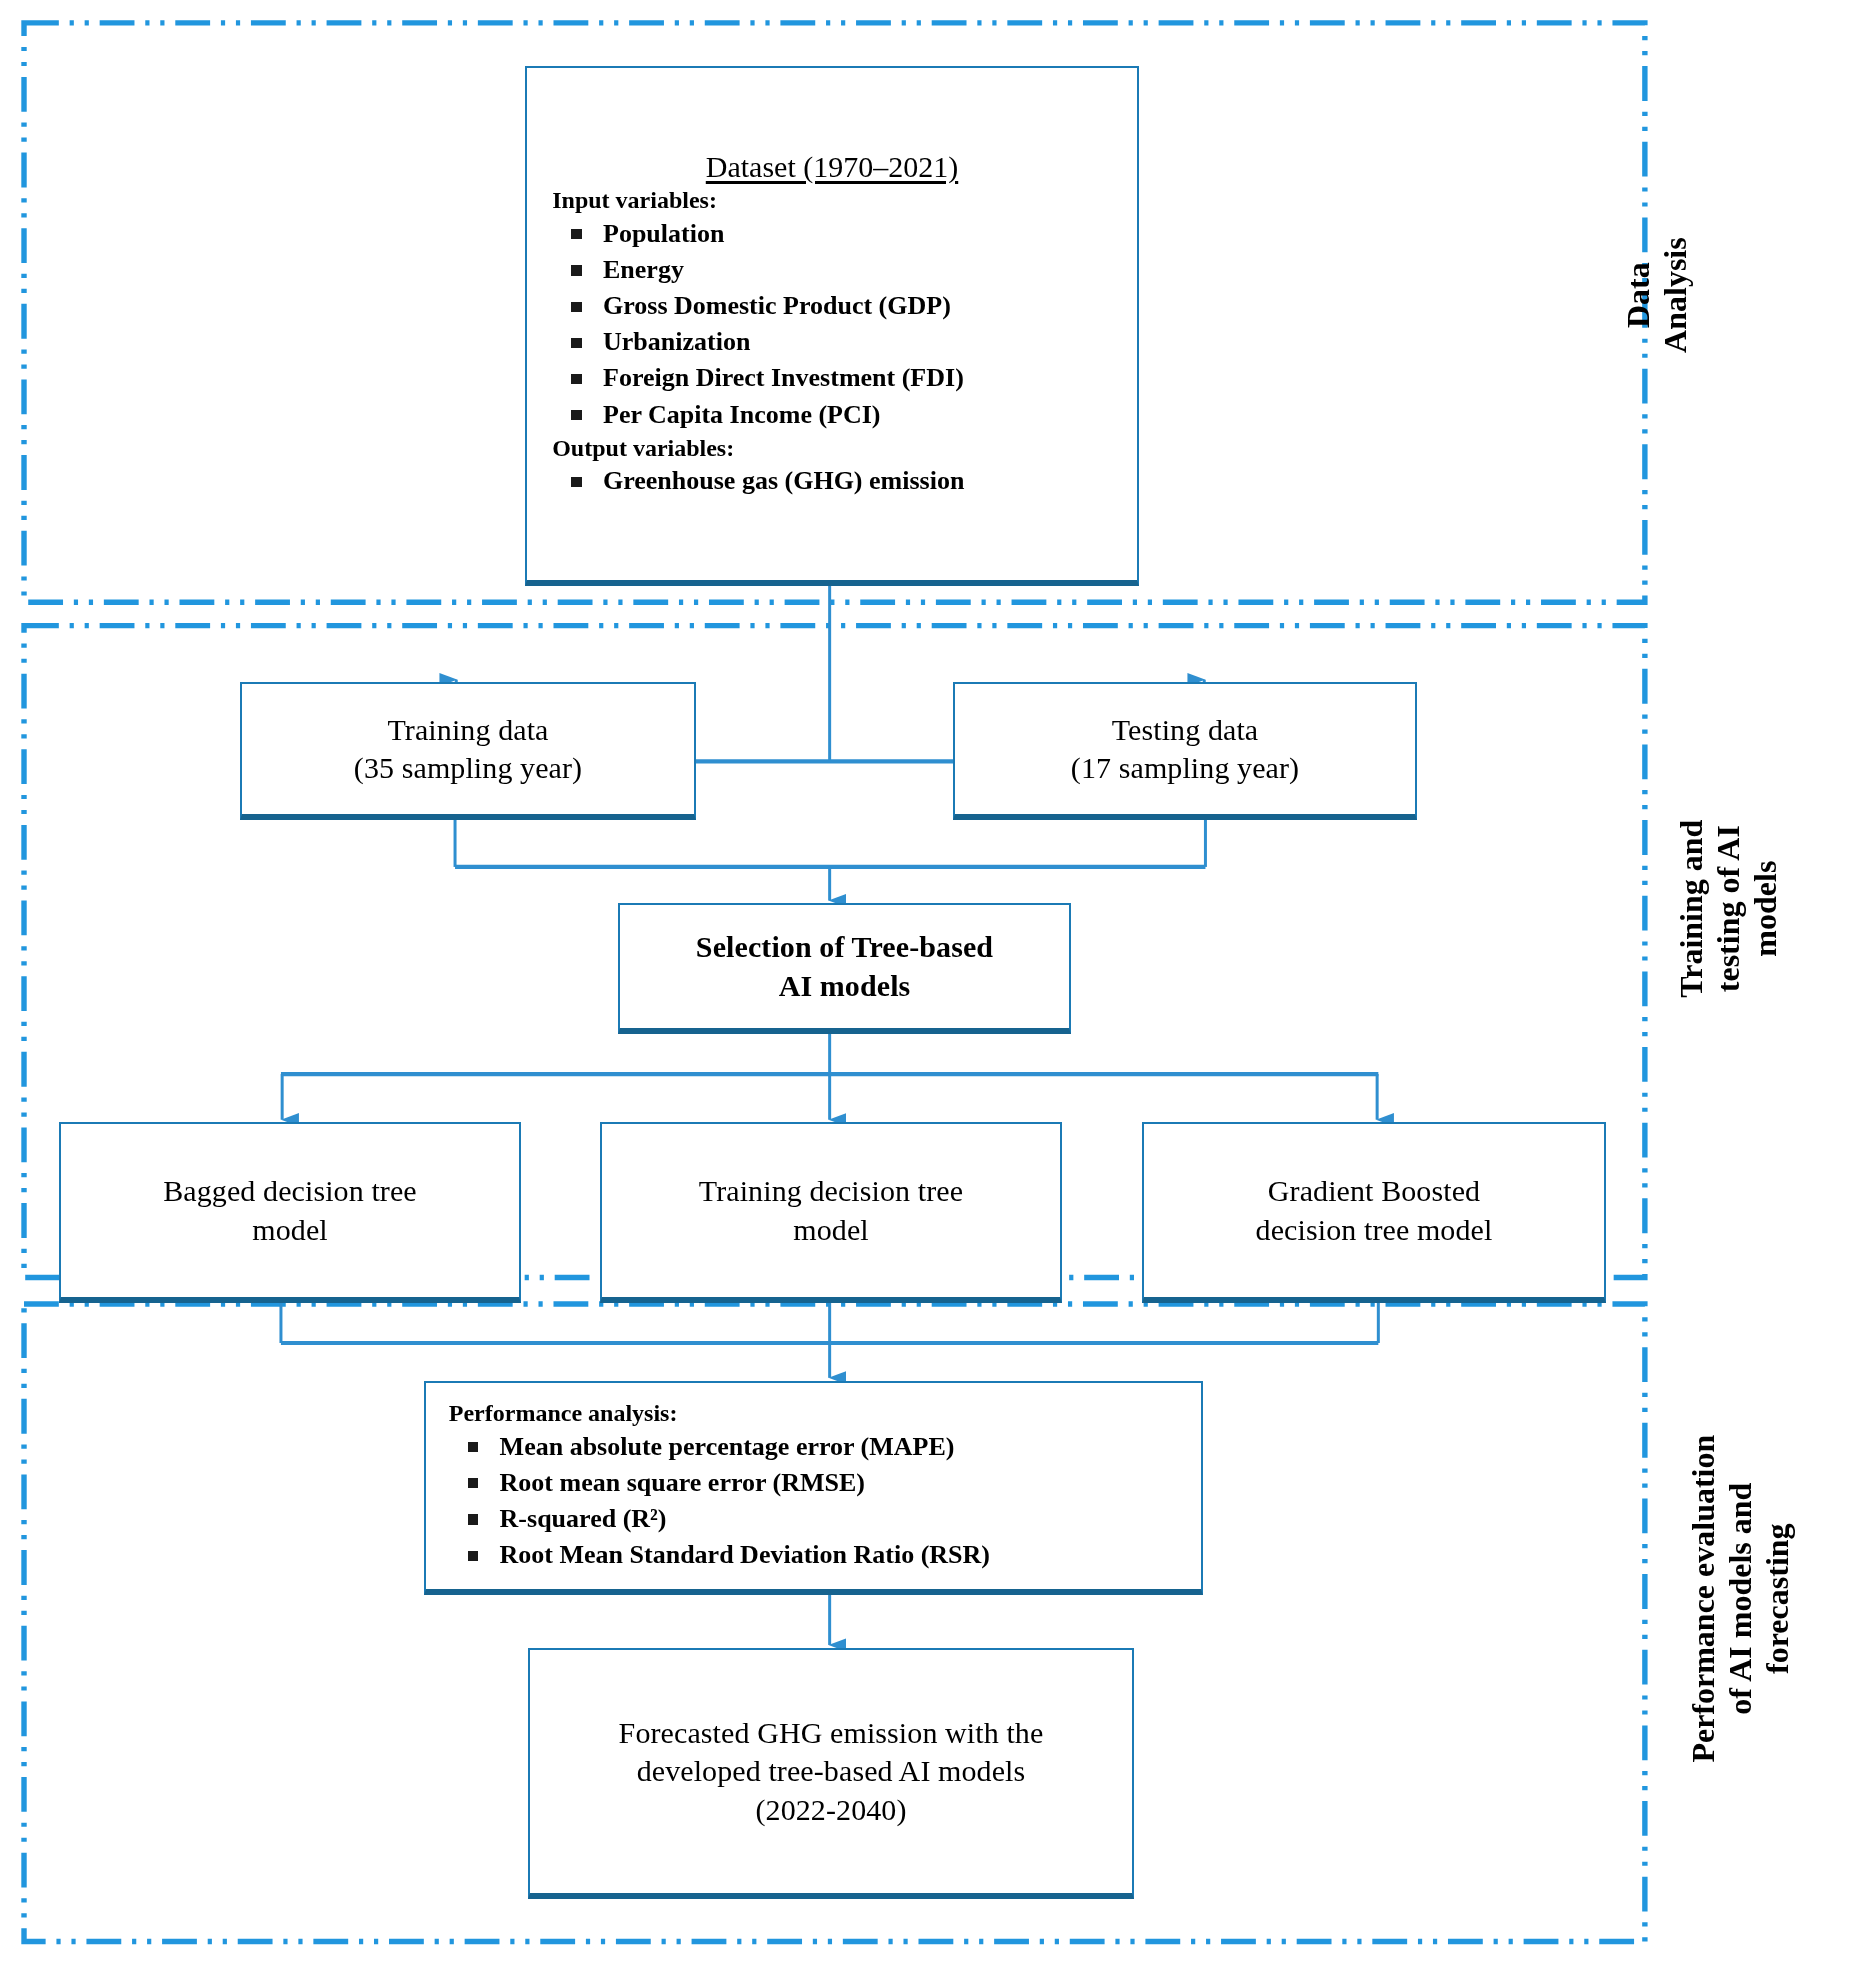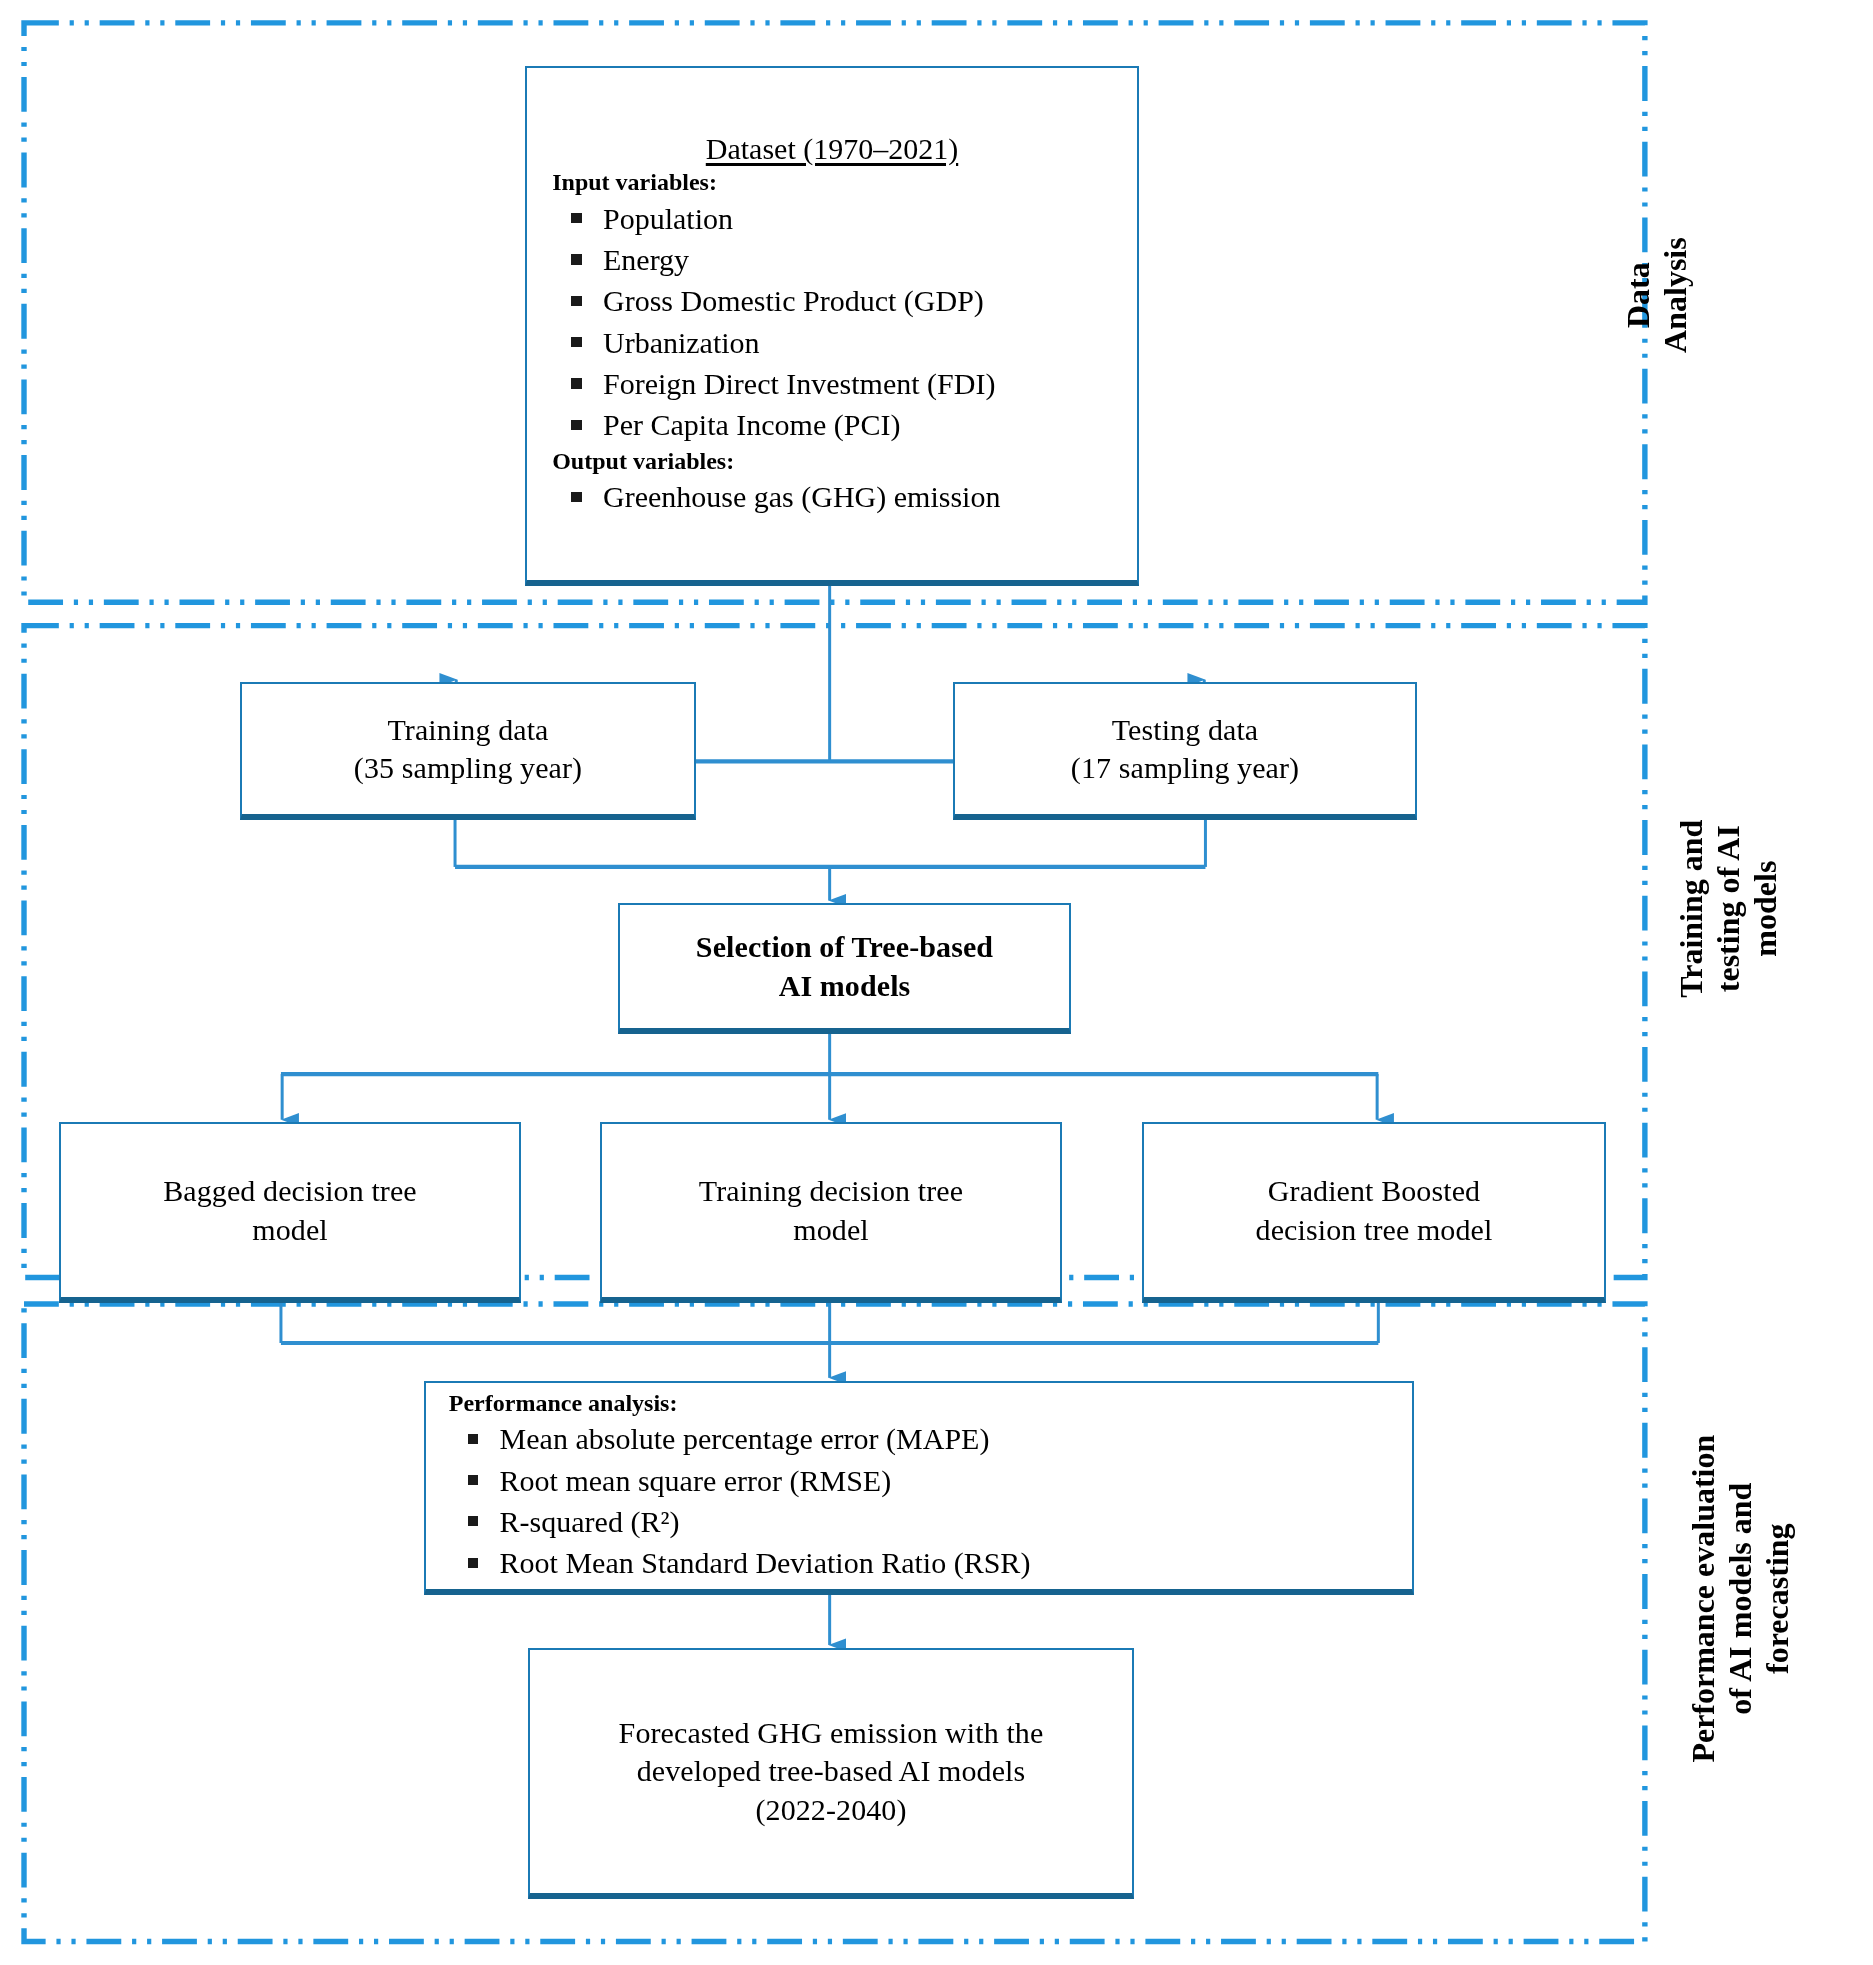--- a/index.html
+++ b/index.html
@@ -29,22 +29,22 @@
   .ctext.b{font-weight:bold;}
 
   
   .ds-title{
     text-align:center;font-size:30px;margin:0 0 3.6px 0;
     text-decoration:underline;text-underline-offset:4.2px;
   }
   .ds-head{font-weight:bold;font-size:24px;margin:3.6px 0 1.2px 7.2px;}
   ul.vlist{list-style:none;margin:0;padding:0;}
   ul.vlist li{
-    font-size:30px;line-height:1.30;
-    padding-left:58px;position:relative;margin:2.4px 0;
+    font-size:26px;line-height:1.30;
+    padding-left:58px;position:relative;margin:2.4px 0;font-weight:bold;
   }
   ul.vlist li .bul{
     position:absolute;left:26.4px;top:.48em;
     width:10.2px;height:10.2px;background:#1a1a1a;display:block;
   }
   .inner-pad{padding:15.6px 18px 13.2px 18px;}
 
   
   .sidelab{
     position:absolute;
@@ -147,21 +147,21 @@
   <div class="nbox center" style="left:600px;top:1122px;width:462px;height:181px;">
     <div class="ctext">Training decision tree</div>
     <div class="ctext">model</div>
   </div>
 
   <div class="nbox center" style="left:1142px;top:1122px;width:464px;height:181px;">
     <div class="ctext">Gradient Boosted</div>
     <div class="ctext">decision tree model</div>
   </div>
 
-  <div class="nbox" style="left:424px;top:1381px;width:990px;height:214px;">
+  <div class="nbox" style="left:424px;top:1381px;width:779px;height:214px;">
     <div class="inner-pad" style="padding:10.8px 15.6px 8.4px 15.6px;">
       <div class="ds-head" style="margin:0 0 2.4px 7.2px;">Performance analysis:</div>
       <ul class="vlist" id="perf-metrics">
           <li><span class="bul"></span><span>Mean absolute percentage error (MAPE)</span></li>
           <li><span class="bul"></span><span>Root mean square error (RMSE)</span></li>
           <li><span class="bul"></span><span>R-squared (R²)</span></li>
           <li><span class="bul"></span><span>Root Mean Standard Deviation Ratio (RSR)</span></li>
         </ul>
     </div>
   </div>

